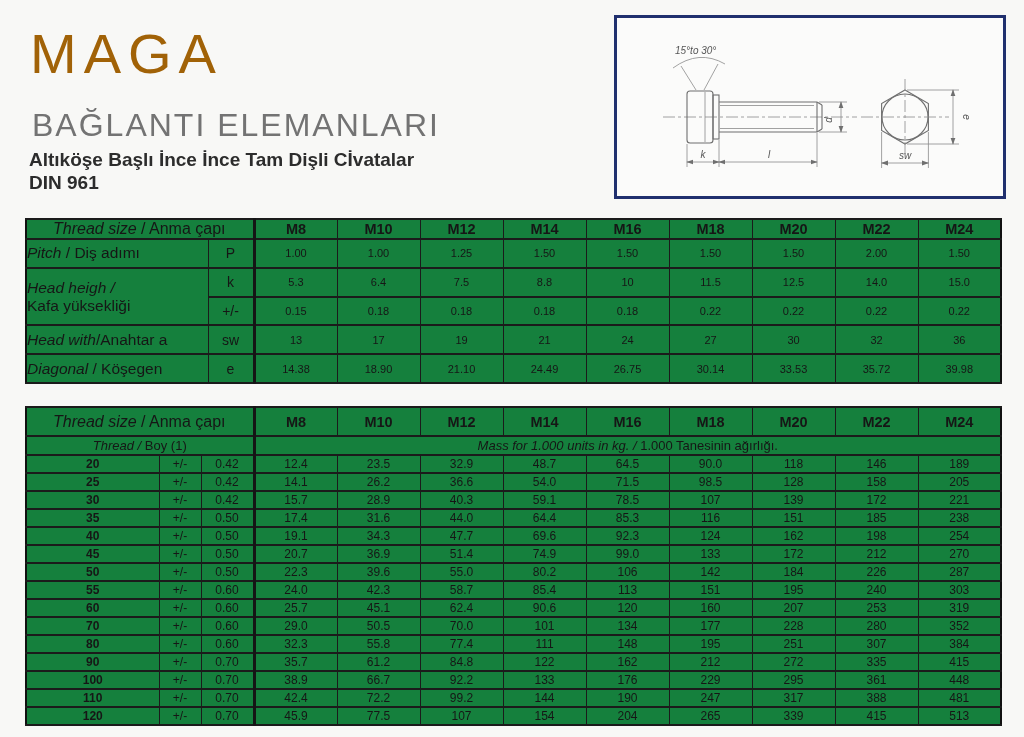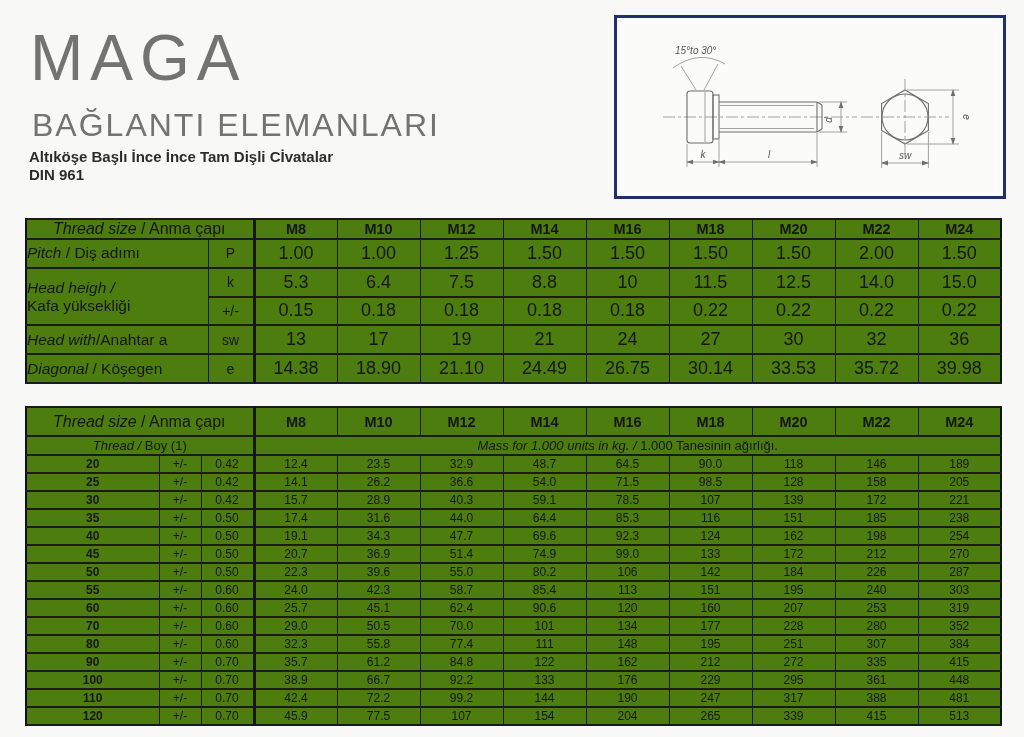--- a/index.html
+++ b/index.html
@@ -4,61 +4,61 @@
 <style>
   html,body{margin:0;padding:0;}
   .page{
     position:relative; width:1024px; height:737px;
     background:#f8f8f6; overflow:hidden;
     font-family:"Liberation Sans", sans-serif; color:#1a1a1a;
   }
   
   .logo-word{
     position:absolute; left:30px; top:26px;
-    font-size:64px; line-height:1; font-weight:400;
-    letter-spacing:7px; color:#737373;
+    font-size:56px; line-height:1; font-weight:400;
+    letter-spacing:7px; color:#a16207;
   }
   .logo-sub{
     position:absolute; left:32px; top:107px;
     font-size:32px; letter-spacing:2px; color:#737373; font-weight:400;
   }
   .doc-title{ position:absolute; left:29px; top:148px; line-height:1.22; }
   .doc-title .t1, .doc-title .t2{
-    font-size:15px; font-weight:700; color:#2c2c2c; display:block;
+    font-size:19px; font-weight:700; color:#2c2c2c; display:block;
   }
   
   .drawing-box{
     position:absolute; left:614px; top:15px; width:392px; height:184px;
     background:#fbfbfa; border:3px solid #20306e; box-sizing:border-box;
   }
   .drawing-box svg{ display:block; width:100%; height:100%; }
   .dline{ stroke:#6f6f6f; stroke-width:1.1; fill:none; }
   .dthin{ stroke:#8a8a8a; stroke-width:0.8; fill:none; }
   .dcenter{ stroke:#8a8a8a; stroke-width:0.8; fill:none; stroke-dasharray:12 3 3 3; }
   .dtext{ font-family:"Liberation Sans",sans-serif; font-size:10px; font-style:italic; fill:#555; }
   
-  table{ border-collapse:collapse; table-layout:fixed; background:#4d7c0f; }
+  table{ border-collapse:collapse; table-layout:fixed; background:#15803d; }
   td,th{
     border:1px solid #1b1b1b;
     border-top-width:2px; border-bottom-width:2px;
     text-align:center; vertical-align:middle;
     padding:0; overflow:hidden; white-space:nowrap;
     font-weight:400; color:#161616;
   }
   table{ border:2px solid #111; }
   .it{ font-style:italic; }
   .vthick{ border-right:3px solid #151515 !important; }
   .lbl{ text-align:left; padding-left:0; }
   .corner{ text-align:left; padding-left:26px; font-size:16px; }
   .mcol{ font-size:14.5px; font-weight:700; }
   
   #spec-table{ position:absolute; left:25px; top:218px; width:975px; height:166px; }
   #spec-table .lbl{ font-size:15.5px; }
   #spec-table .sym{ font-size:14px; }
-  #spec-table .val{ font-size:18px; }
+  #spec-table .val{ font-size:11px; }
   
   #mass-table{ position:absolute; left:25px; top:406px; width:975px; }
   #mass-table thead tr.hrow{ height:29px; }
   #mass-table thead tr.srow{ height:19px; }
   #mass-table tbody tr{ height:18px; }
   #mass-table .sub{ font-size:13px; }
   #mass-table .len{ font-size:12px; font-weight:700; }
   #mass-table .pm, #mass-table .tol, #mass-table .val{ font-size:12px; }
 </style>
 </head>

